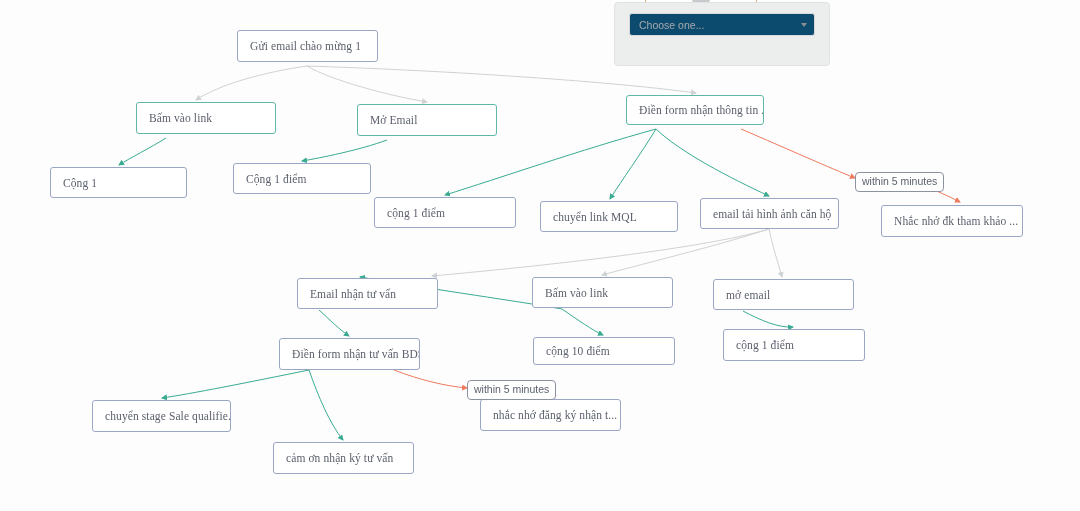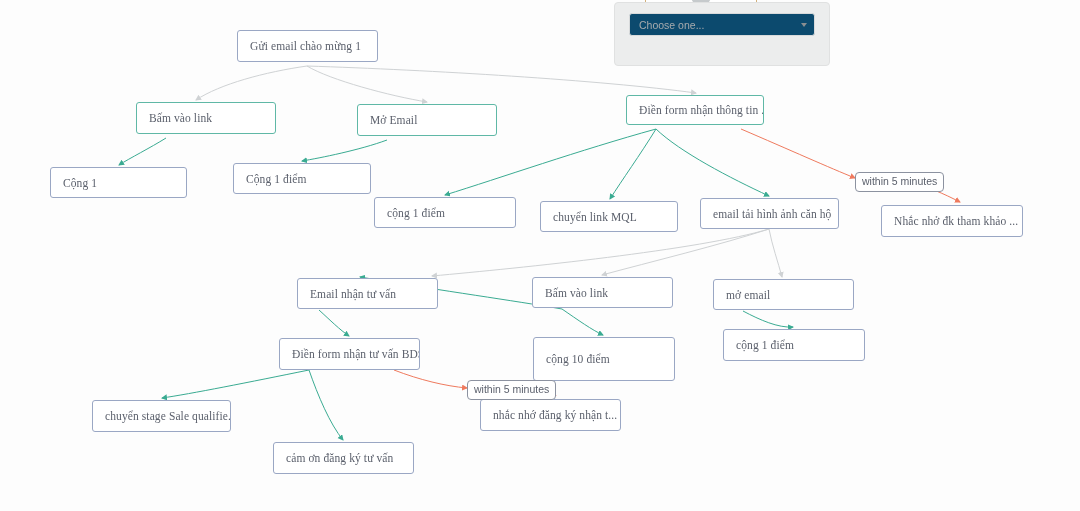--- a/index.html
+++ b/index.html
@@ -272,42 +272,42 @@
         <span class="node-label">mở email</span>
         <span class="port port-in" style="left: 60.5px;"></span>
         <span class="port port-out teal" style="left: 20px;"></span>
       </div>
       <div class="node" style="left: 279px; top: 338px; width: 141px; height: 32px;">
         <span class="node-label">Điền form nhận tư vấn BDS</span>
         <span class="port port-in" style="left: 60.5px;"></span>
         <span class="port port-out teal" style="left: 20px;"></span>
         <span class="port port-out orange" style="left: 96px;"></span>
       </div>
-      <div class="node" style="left: 533px; top: 337px; width: 142px; height: 44px;">
+      <div class="node" style="left: 533px; top: 337px; width: 142px; height: 28px;">
         <span class="node-label">cộng 10 điểm</span>
         <span class="port port-in" style="left: 61px;"></span>
         <span class="port port-out grey" style="left: 61px;"></span>
       </div>
       <div class="node" style="left: 723px; top: 329px; width: 142px; height: 32px;">
         <span class="node-label">cộng 1 điểm</span>
         <span class="port port-in" style="left: 61px;"></span>
         <span class="port port-out grey" style="left: 61px;"></span>
       </div>
       <div class="node" style="left: 92px; top: 400px; width: 139px; height: 32px;">
         <span class="node-label">chuyển stage Sale qualifie...</span>
         <span class="port port-in" style="left: 59.5px;"></span>
         <span class="port port-out grey" style="left: 59.5px;"></span>
       </div>
       <div class="node" style="left: 480px; top: 399px; width: 141px; height: 32px;">
         <span class="node-label">nhắc nhớ đăng ký nhận t...</span>
         <span class="port port-in" style="left: 60.5px;"></span>
         <span class="port port-out grey" style="left: 60.5px;"></span>
       </div>
       <div class="node" style="left: 273px; top: 442px; width: 141px; height: 32px;">
-        <span class="node-label">cảm ơn đăng ký tư vấn</span>
+        <span class="node-label">cảm ơn nhận ký tư vấn</span>
         <span class="port port-in" style="left: 60.5px;"></span>
         <span class="port port-out grey" style="left: 60.5px;"></span>
       </div>
     </div>
   <div id="delays-group">
       <div class="delay-chip" style="left: 855px; top: 172px;">within 5 minutes</div>
       <div class="delay-chip" style="left: 467px; top: 380px;">within 5 minutes</div>
     </div>
 
   <div id="clipped-node"></div>

